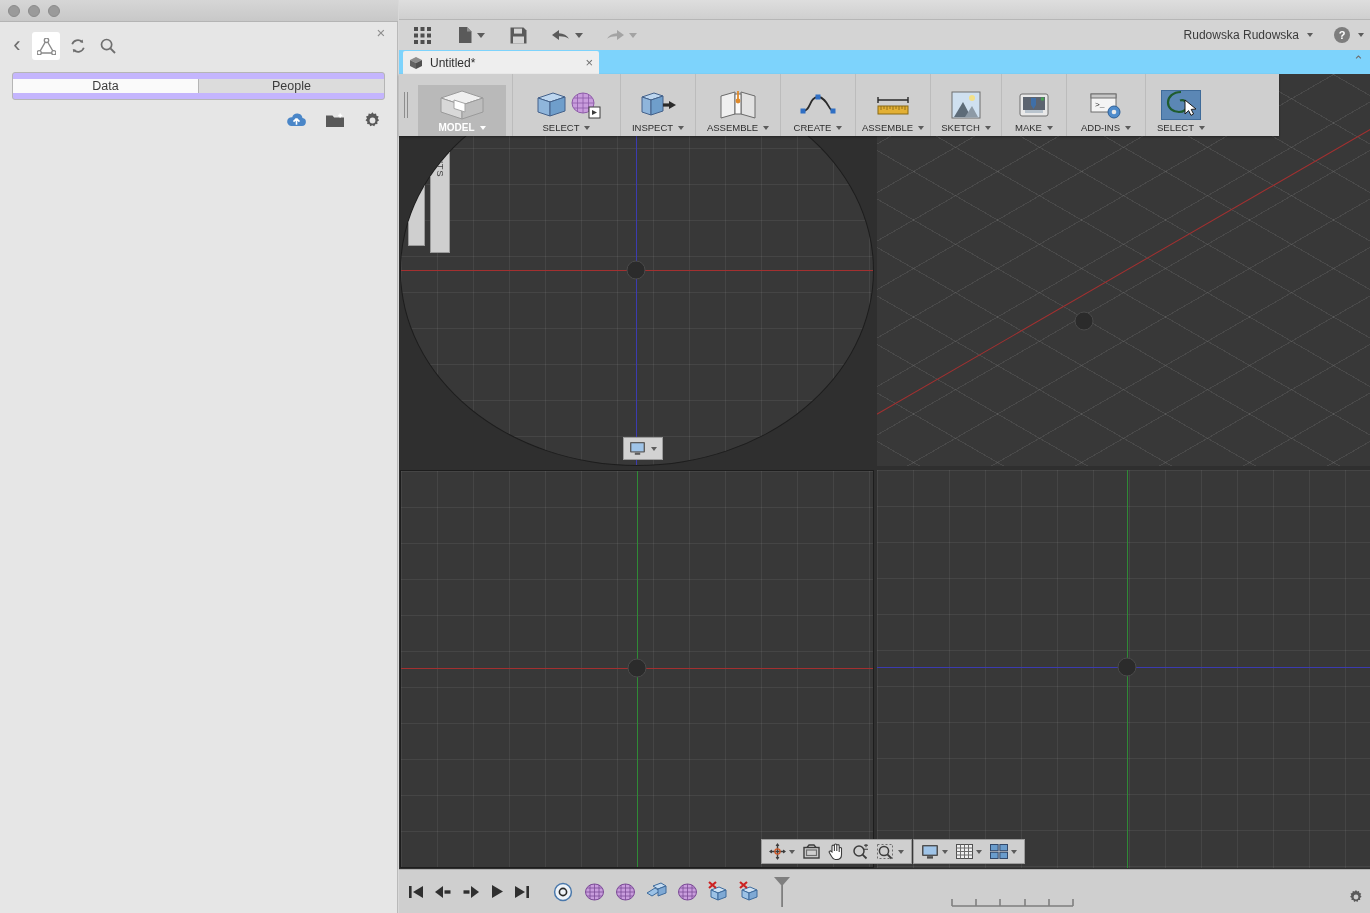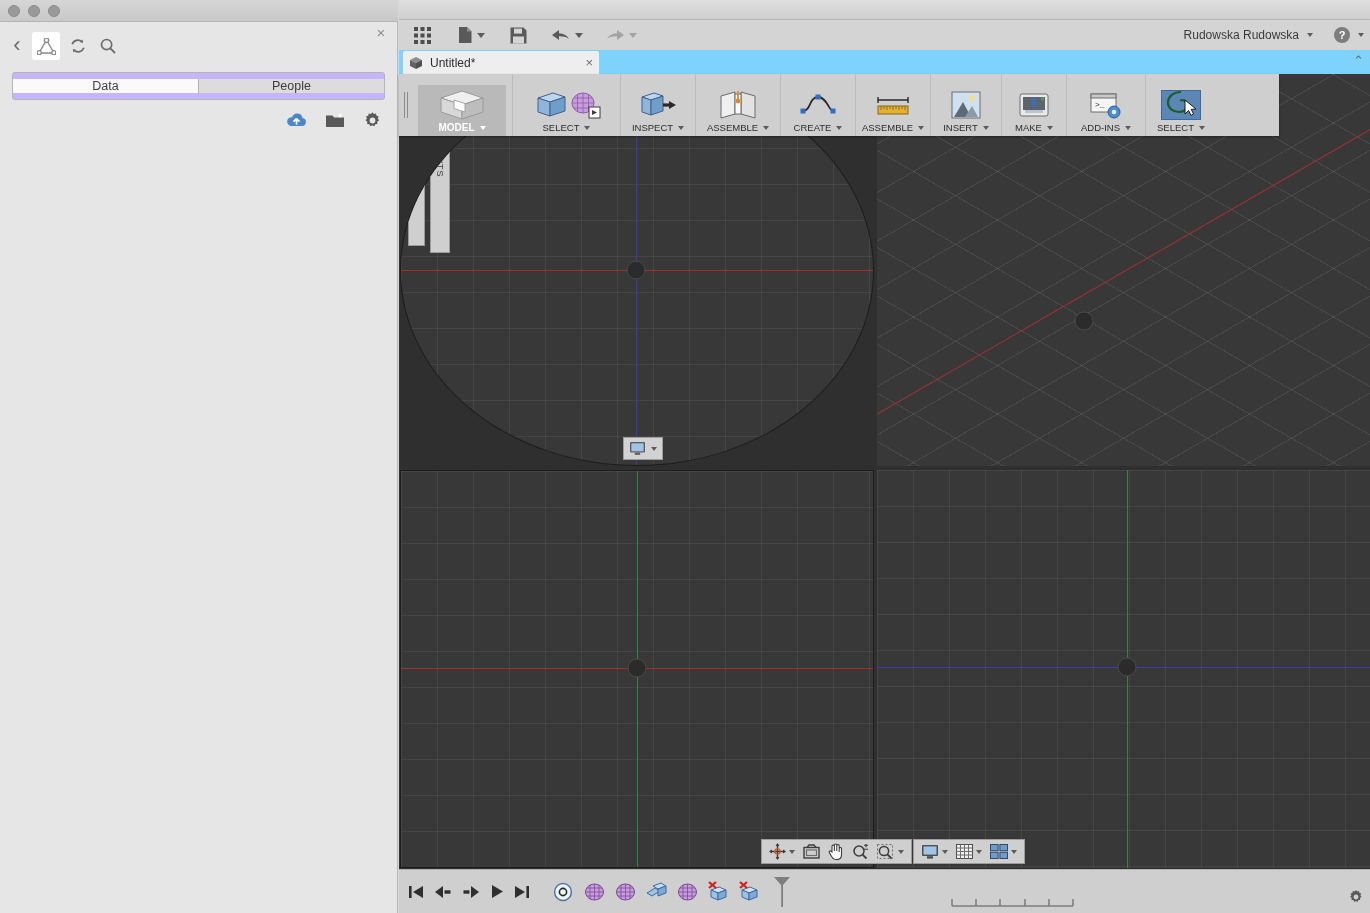--- a/index.html
+++ b/index.html
@@ -645,21 +645,21 @@
         <div class="rbtn" style="width:58px">
           <div class="ico">
             <svg width="30" height="29" viewBox="0 0 30 29">
               <rect x="1" y="1" width="28" height="26" fill="#cfe0f0" stroke="#6f6f6f"></rect>
               <circle cx="21" cy="7" r="3" fill="#f2e089"></circle>
               <polygon points="3,26 12,11 20,26" fill="#5d6b78"></polygon>
               <polygon points="14,26 21,15 27,26" fill="#8d9aa6"></polygon>
             </svg>
           </div>
           <div class="lbl">
-            <span>INSERT</span>
+            <span>SKETCH</span>
             <span class="caret"></span>
           </div>
         </div>
       </div>
 
       <div class="rgroup">
         <div class="rbtn" style="width:52px">
           <div class="ico">
             <svg width="32" height="29" viewBox="0 0 32 29">
               <rect x="2" y="3" width="28" height="22" rx="2" fill="#e9e9e9" stroke="#6f6f6f"></rect>

